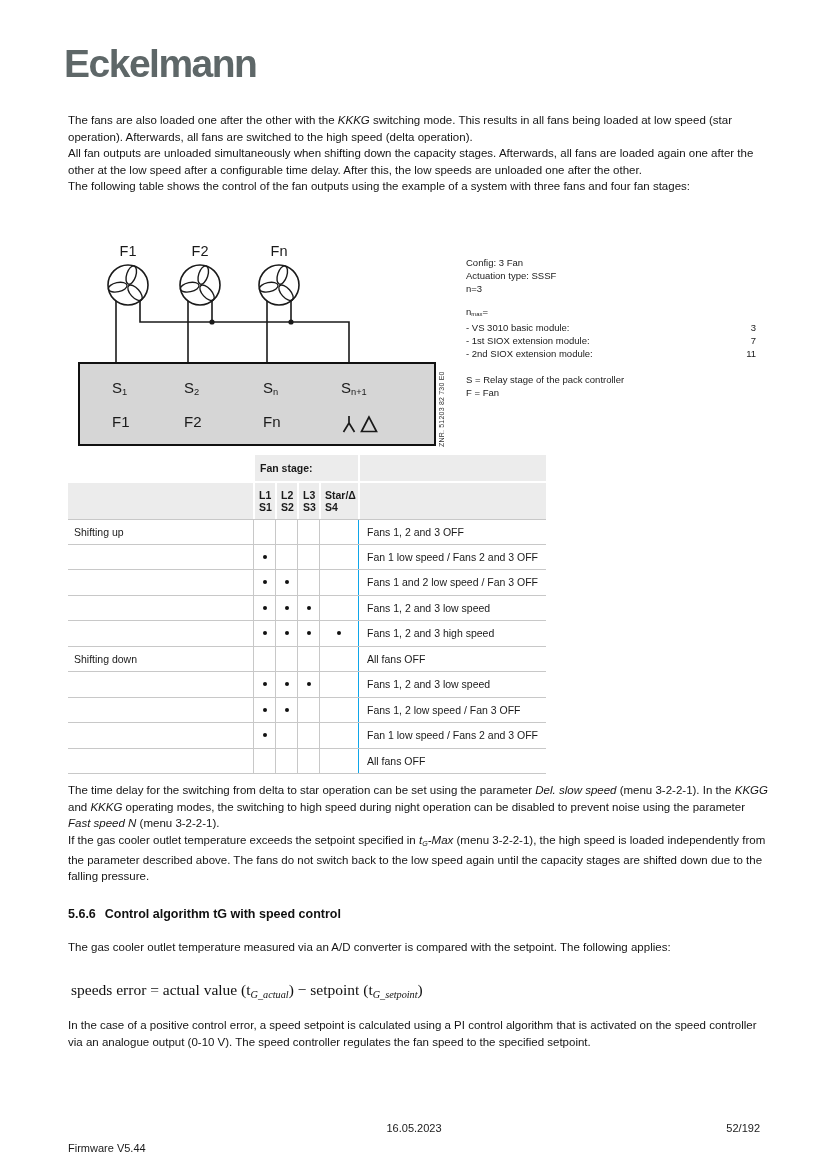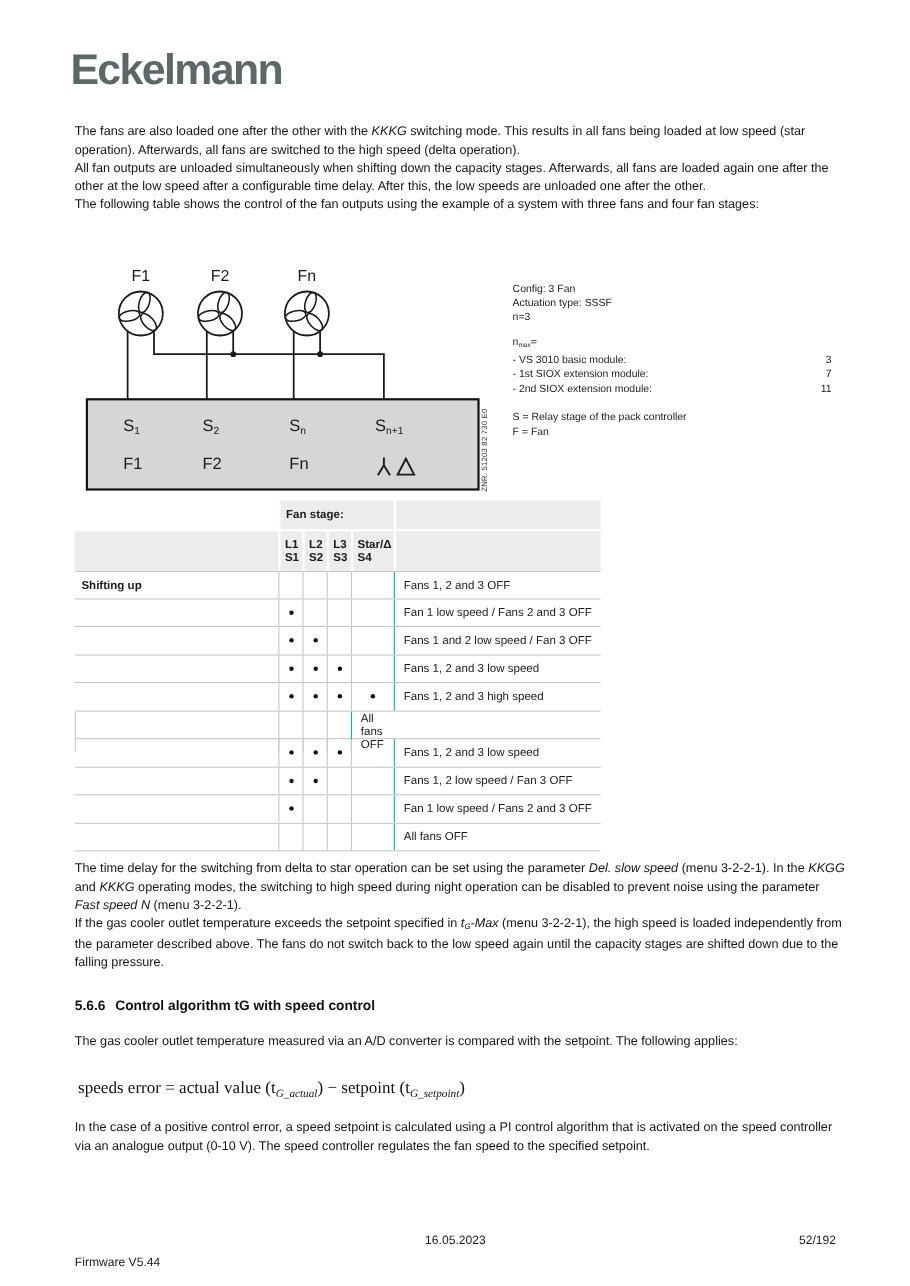--- a/index.html
+++ b/index.html
@@ -38,21 +38,21 @@
   .hcell { background:#ececec; }
   .thead-row1 .hcell { height:26px; display:flex; align-items:center; font-weight:bold; }
   .thead-row2 .hcell { height:38px; border-top:2px solid #fff; font-weight:bold; line-height:12.5px;
                        display:flex; flex-direction:column; justify-content:center; }
   .gapL { border-left:2px solid #fff; }
   .hc1 { padding-left:6px; } .stagehead { padding-left:4px; } .fanstage { padding-left:5px; }
   .trow { display:grid; grid-template-columns:185px 22px 22px 22px 39px 188px; height:25.5px;
           border-bottom:1px solid #c8c8c8; }
   .trow.first { border-top:1px solid #c8c8c8; }
   .tcell { display:flex; align-items:center; }
-  .tlabel { padding-left:6px;font-weight:bold; }
+  .tlabel { padding-left:6px; }
   .tdot { justify-content:center; border-left:1px solid #c8c8c8; }
   .tdesc { padding-left:8px; border-left:1px solid #0ea5e9; }
   .bullet { width:4px; height:4px; border-radius:50%; background:#111; display:inline-block; }
 
   
   .sec-head { left:68px; top:907px; font-size:12.5px; font-weight:bold; color:#111; }
   .sec-head .num { margin-right:9px; }
   .formula { left:71px; top:981px; font-family:"Liberation Serif", serif; font-size:15.5px; color:#111; }
   .formula .sub { font-size:0.66em; vertical-align:-0.28em;text-align:right; }
 
@@ -234,20 +234,21 @@
         </div>
         <div class="tcell tdot">
           <span class="bullet"></span>
         </div>
         <div class="tcell tdot">
           <span class="bullet"></span>
         </div>
         <div class="tcell tdesc">Fans 1, 2 and 3 high speed</div>
       </div>
       <div class="trow">
+        <div class="tcell tlabel">Shifting down</div>
         <div class="tcell tdot"></div>
         <div class="tcell tdot"></div>
         <div class="tcell tdot"></div>
         <div class="tcell tdot"></div>
         <div class="tcell tdesc">All fans OFF</div>
       </div>
       <div class="trow">
         <div class="tcell tlabel"></div>
         <div class="tcell tdot">
           <span class="bullet"></span>

